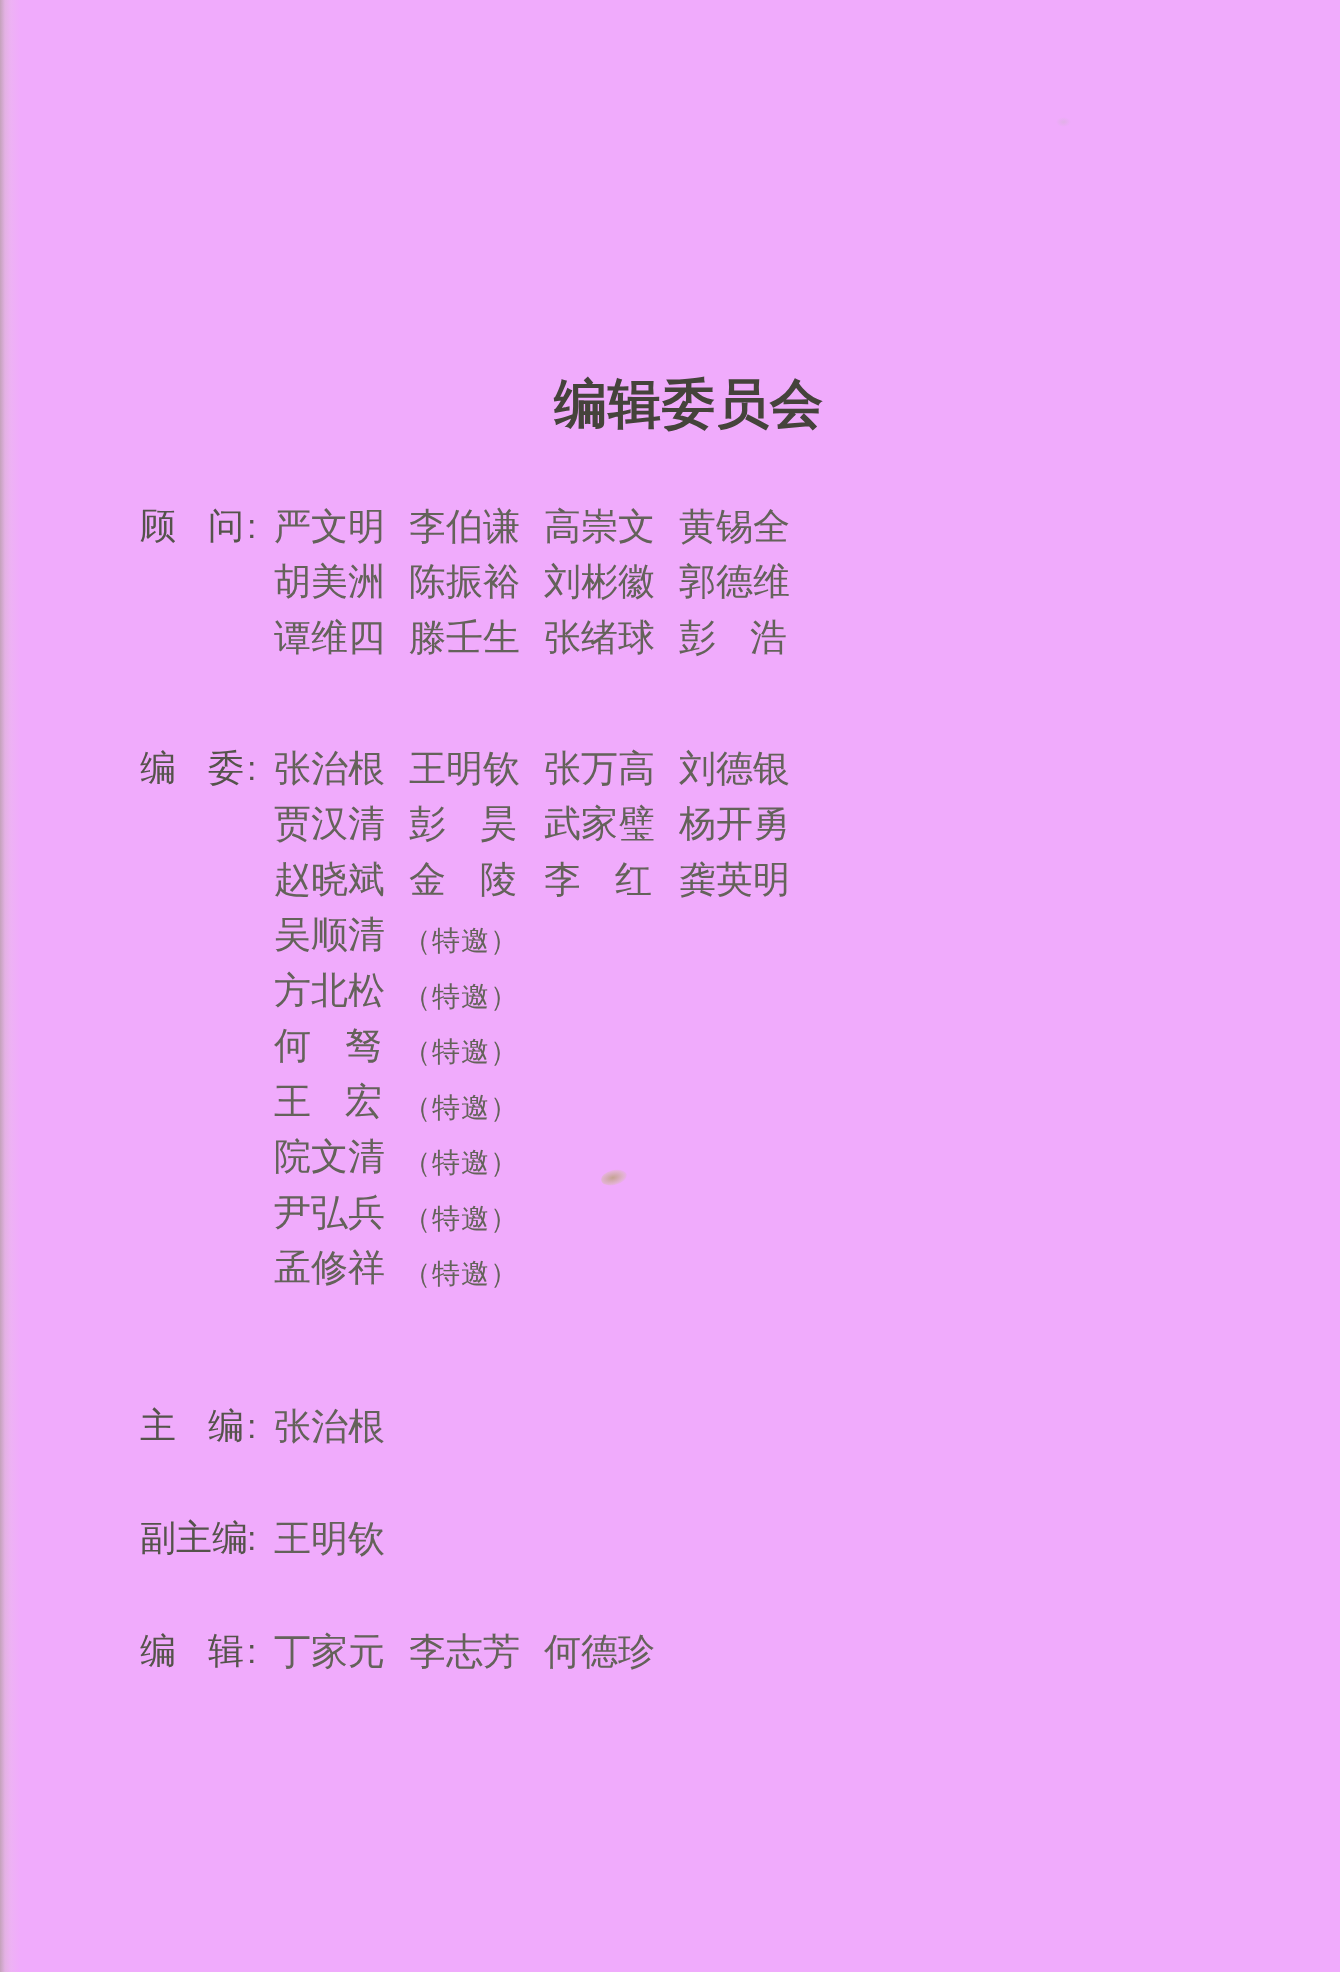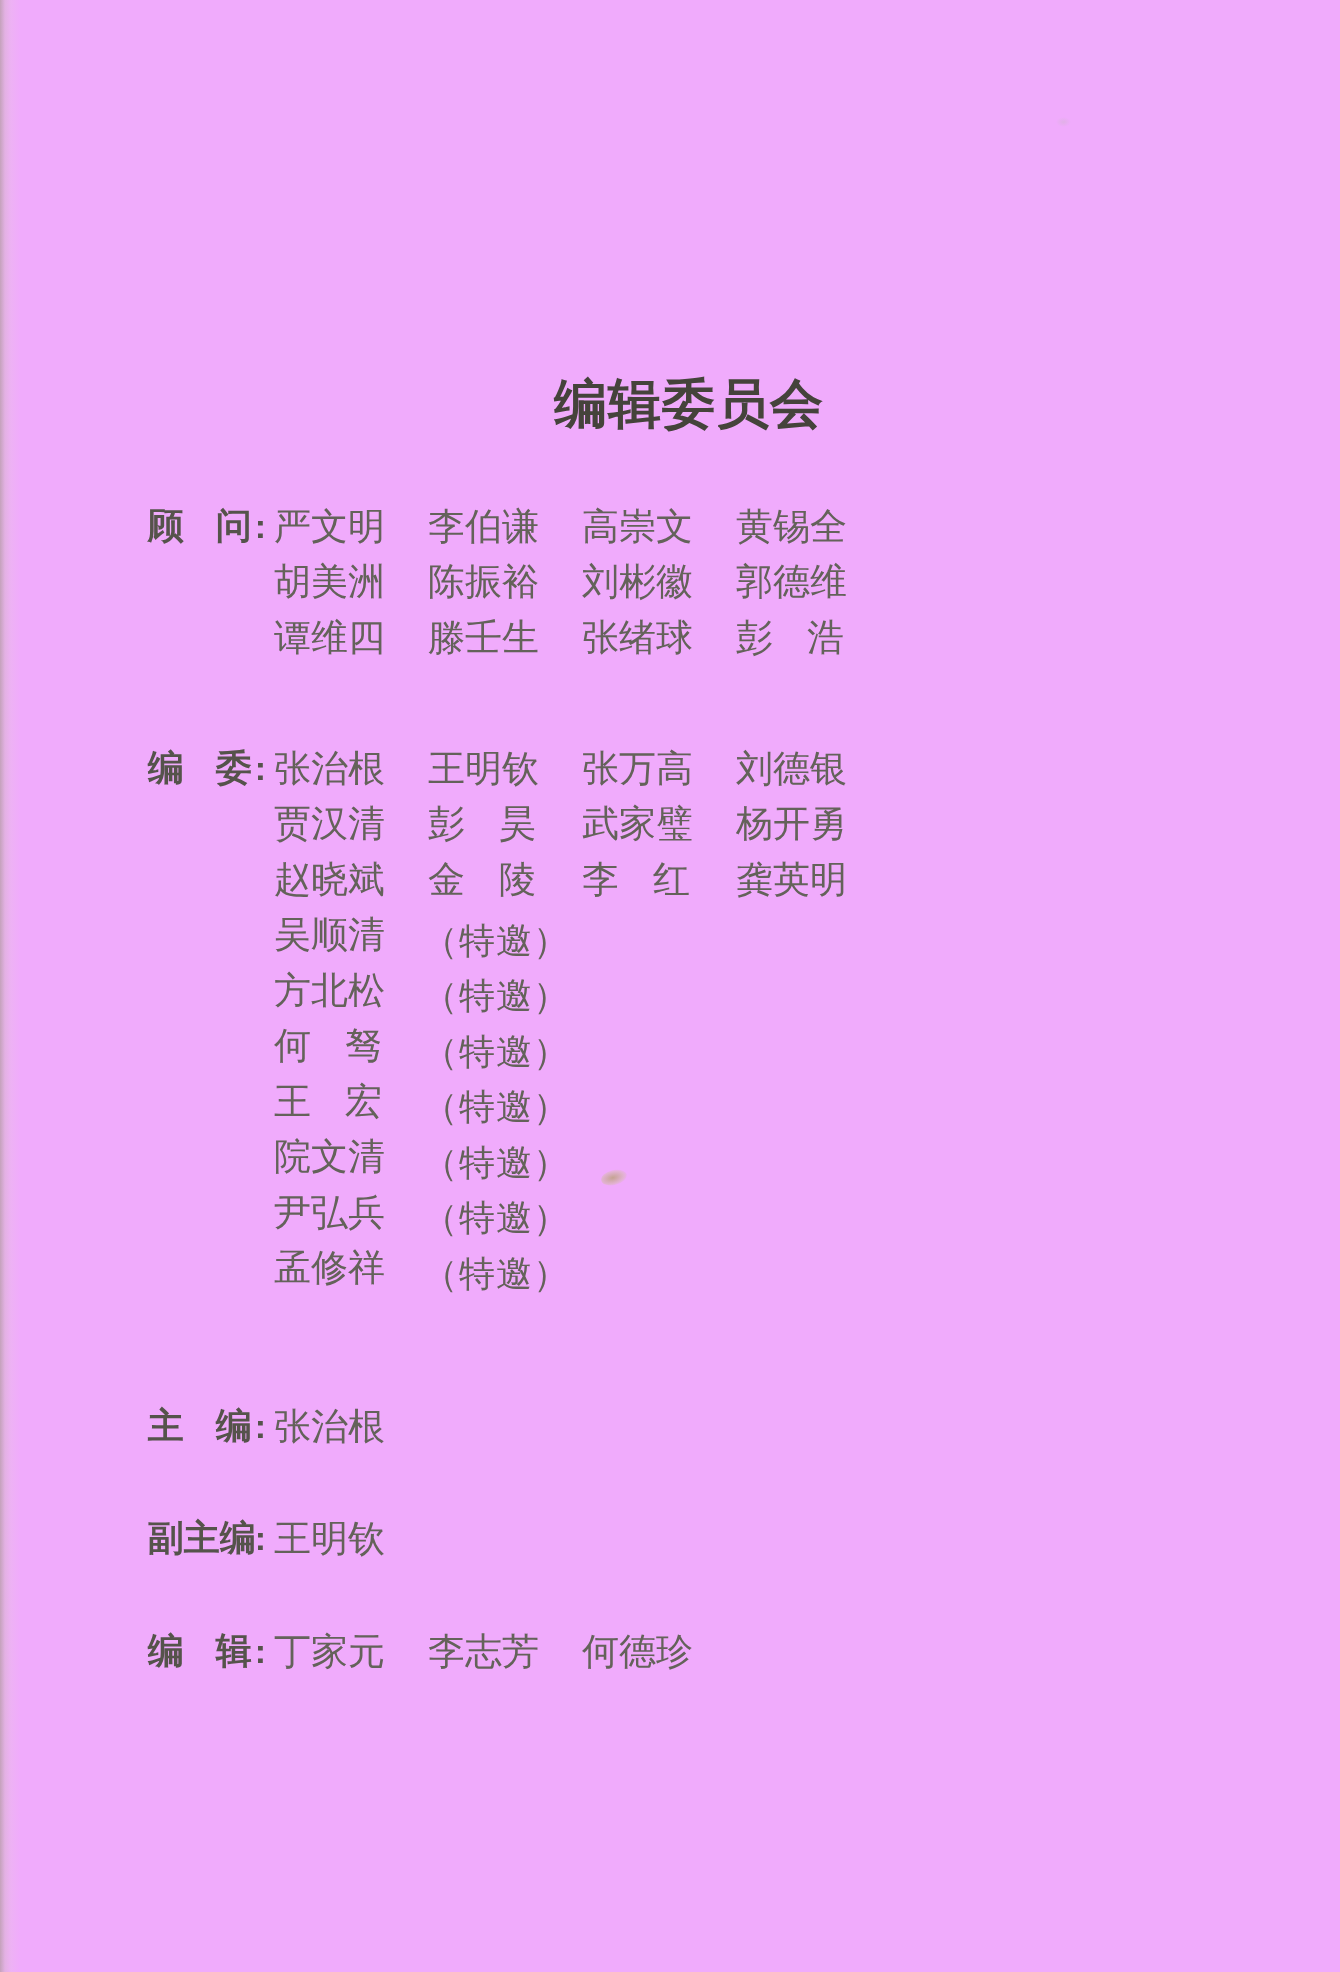--- a/index.html
+++ b/index.html
@@ -52,49 +52,48 @@
     white-space: nowrap;
   }
   .row.indent { padding-left: 134px; }
 
   .label-cell {
     width: 134px;
     flex: 0 0 134px;
     display: flex;
     align-items: center;
     font-family: "Liberation Sans", sans-serif;
-    font-weight: 700;
+    font-weight: 400;
     font-size: 36px;
     color: #55534B;
-    justify-content: center;
   }
   .label-text {
     display: inline-block;
     width: 104px;
     text-align: justify;
     text-align-last: justify;
     text-justify: inter-character;
   }
   .label-colon {
     margin-left: 3px;
     font-size: 34px;
     color: #55534B;
   }
   .name {
     display: inline-block;
     width: 108px;
-    margin-right: 46px;
+    margin-right: 27px;
     font-size: 37px;
     color: #64625A;
     text-align: justify;
     text-align-last: justify;
     text-justify: inter-character;
   }
   .suffix {
-    font-size: 36px;
+    font-size: 28px;
     color: #64625A;
     letter-spacing: 1px;
     margin-left: -6px;
     margin-top: 12px;
   }
   
   .speck-yellow {
     position: absolute;
     left: 601px; top: 1170px;
     width: 26px; height: 15px;

